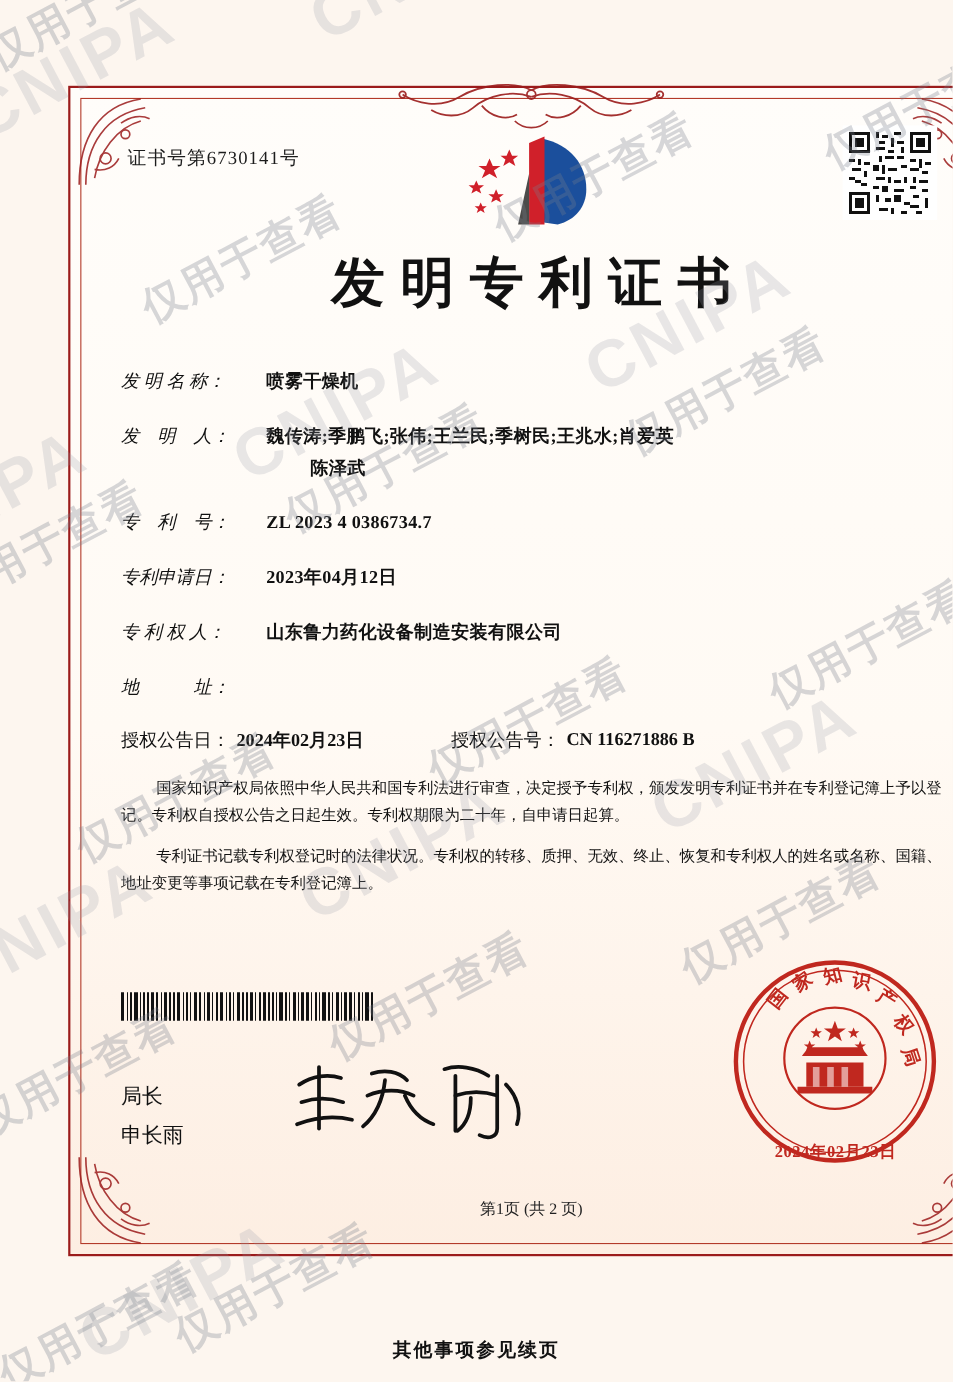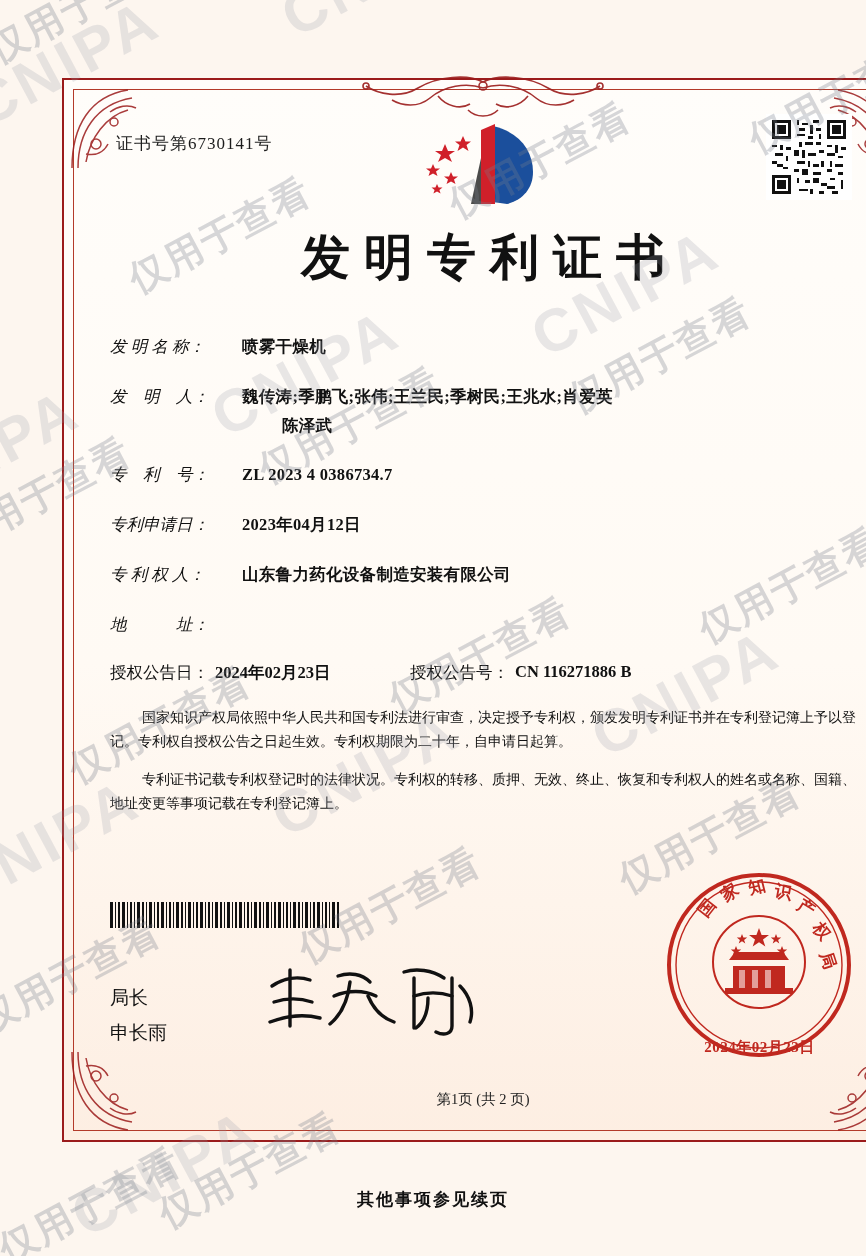--- a/index.html
+++ b/index.html
@@ -206,21 +206,21 @@
   .page-foot{
     position:absolute;
     left:0;right:0;top:1010px;
     text-align:center;
     font-size:14.5px;
     color:#222;
     z-index:20;
   }
   .bottom-note{
     position:absolute;
-    left:0;right:0;top:1188px;
+    left:0;right:0;top:1216px;
     text-align:center;
     font-size:17px;
     font-weight:bold;
     letter-spacing:2px;
     color:#111;
     z-index:20;
   }
 </style>
 </head>
 <body>

